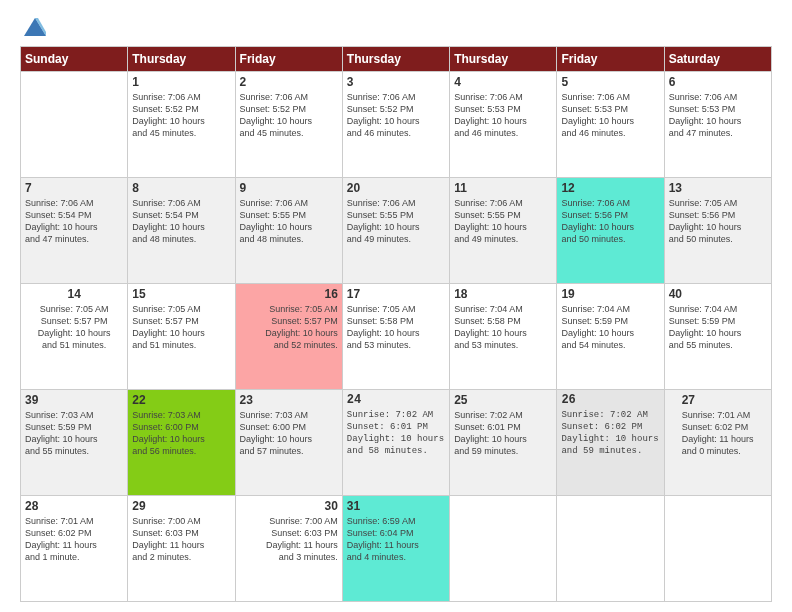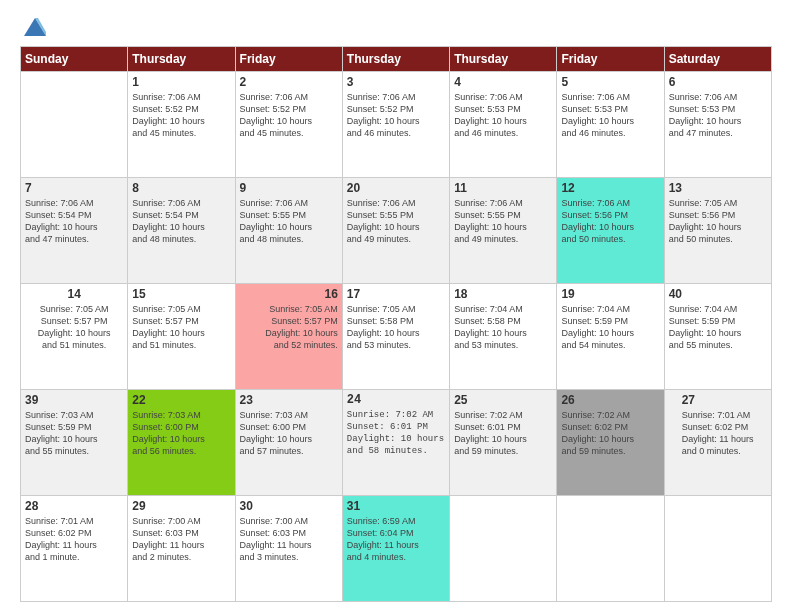--- a/index.html
+++ b/index.html
@@ -321,21 +321,21 @@
 Daylight: 10 hours
 and 58 minutes.</div>
           </td>
           <td style="background-color: rgb(240, 240, 240);">
             <span class="day-number">25</span>
             <div class="cell-info" style="white-space: pre-line;">Sunrise: 7:02 AM
 Sunset: 6:01 PM
 Daylight: 10 hours
 and 59 minutes.</div>
           </td>
-          <td style="background-color: #a3a3a3;">
+          <td style="background-color: #e5e5e5; font-family: Liberation Mono, monospace;">
             <span class="day-number">26</span>
             <div class="cell-info" style="white-space: pre-line;">Sunrise: 7:02 AM
 Sunset: 6:02 PM
 Daylight: 10 hours
 and 59 minutes.</div>
           </td>
           <td style="background-color: rgb(240, 240, 240); padding-left: 17px;">
             <span class="day-number">27</span>
             <div class="cell-info" style="white-space: pre-line;">Sunrise: 7:01 AM
 Sunset: 6:02 PM
@@ -351,21 +351,21 @@
 Daylight: 11 hours
 and 1 minute.</div>
           </td>
           <td style="background-color: rgb(255, 255, 255); margin-top: 47px;">
             <span class="day-number">29</span>
             <div class="cell-info" style="white-space: pre-line;">Sunrise: 7:00 AM
 Sunset: 6:03 PM
 Daylight: 11 hours
 and 2 minutes.</div>
           </td>
-          <td style="background-color: rgb(255, 255, 255);">
+          <td style="background-color: rgb(255, 255, 255); text-align: right;">
             <span class="day-number">30</span>
             <div class="cell-info" style="white-space: pre-line;">Sunrise: 7:00 AM
 Sunset: 6:03 PM
 Daylight: 11 hours
 and 3 minutes.</div>
           </td>
           <td style="background-color: #5eead4;">
             <span class="day-number">31</span>
             <div class="cell-info" style="white-space: pre-line;">Sunrise: 6:59 AM
 Sunset: 6:04 PM

